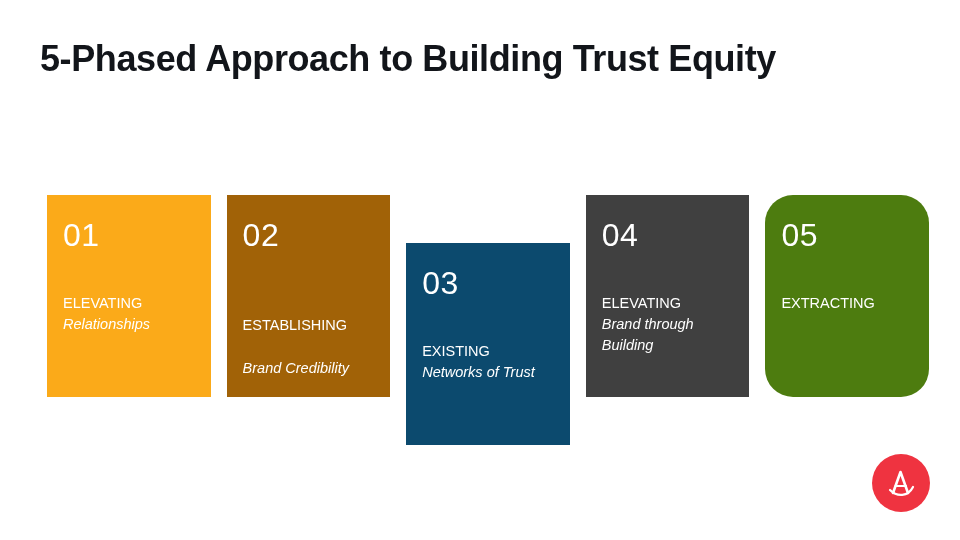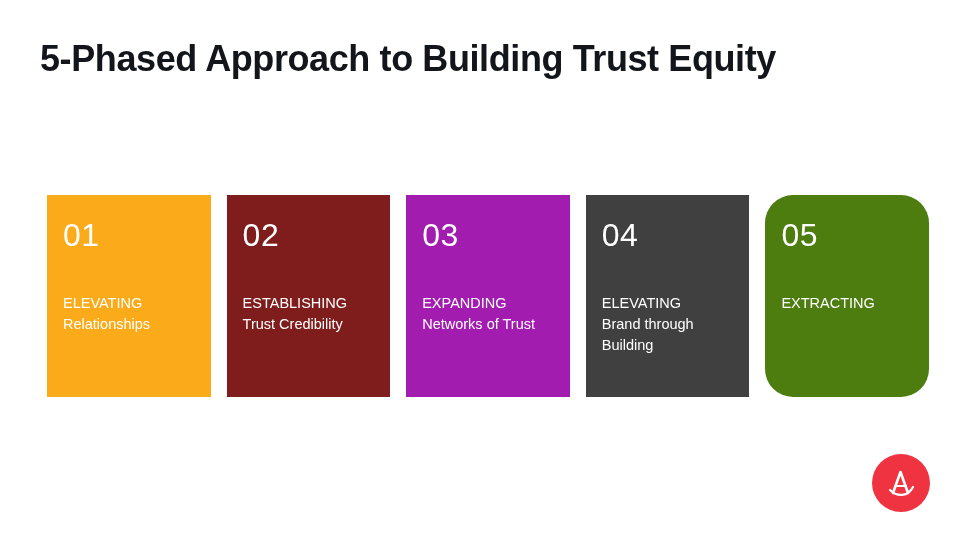--- a/index.html
+++ b/index.html
@@ -59,20 +59,21 @@
   }
   .card-heading {
     font-size: 14.5px;
     line-height: 1.45;
     font-weight: normal;
   }
   .card-sub {
     font-size: 14.5px;
     line-height: 1.45;
     font-weight: normal;
+    font-style: italic;
   }
   .logo {
     position: absolute;
     right: 30px;
     bottom: 28px;
     width: 58px;
     height: 58px;
     border-radius: 50%;
     background: #ef3340;
     display: flex;
@@ -91,29 +92,29 @@
   <div class="title">5-Phased Approach to Building Trust Equity</div>
 
   <div class="cards">
 
     <div class="card" style="background:#fbaa19;">
       <div class="card-number">01</div>
       <div class="card-heading">ELEVATING</div>
       <div class="card-sub">Relationships</div>
     </div>
 
-    <div class="card" style="background:#7f1d1d;">
+    <div class="card" style="background:#a16207;gap:22px;">
       <div class="card-number">02</div>
       <div class="card-heading">ESTABLISHING</div>
-      <div class="card-sub">Trust Credibility</div>
+      <div class="card-sub">Brand Credibility</div>
     </div>
 
-    <div class="card" style="background:#a21caf;">
+    <div class="card" style="background:#0c4a6e;margin-top:48px;">
       <div class="card-number">03</div>
-      <div class="card-heading">EXPANDING</div>
+      <div class="card-heading">EXISTING</div>
       <div class="card-sub">Networks of Trust</div>
     </div>
 
     <div class="card" style="background:#404040;">
       <div class="card-number">04</div>
       <div class="card-heading">ELEVATING</div>
       <div class="card-sub">Brand through Building</div>
     </div>
 
     <div class="card" style="background:#4d7c0f;border-radius:28px;">

